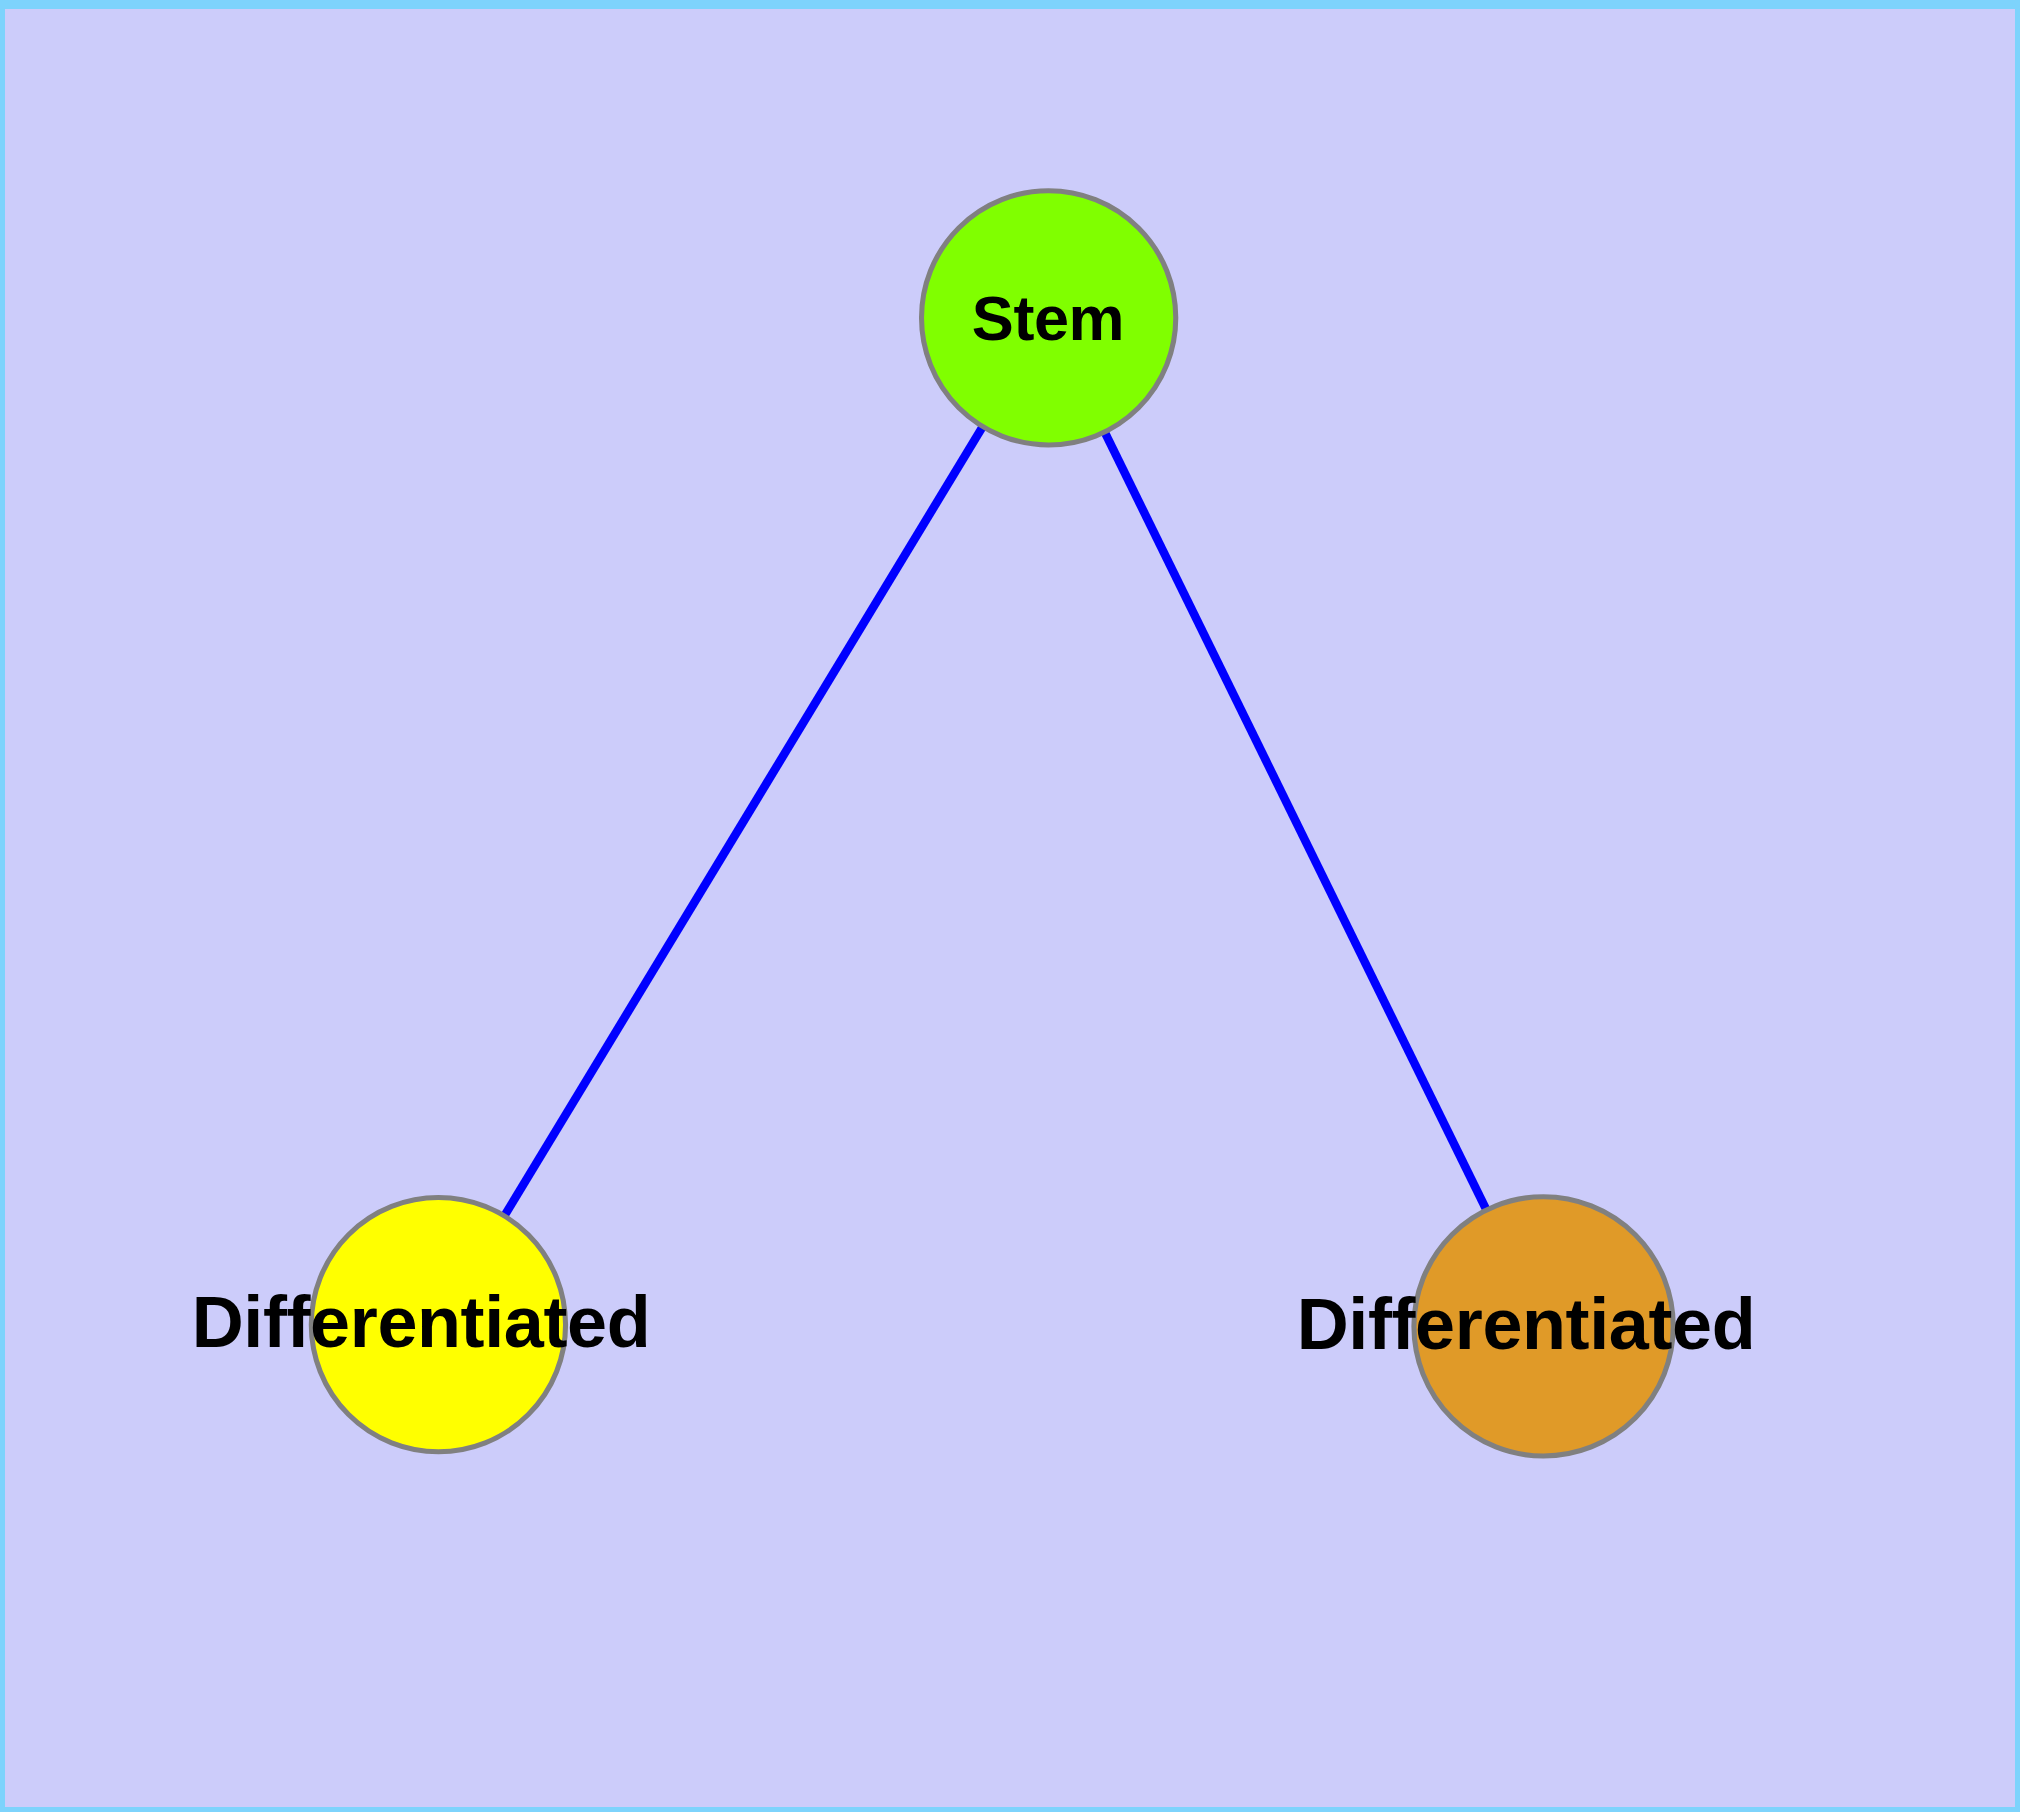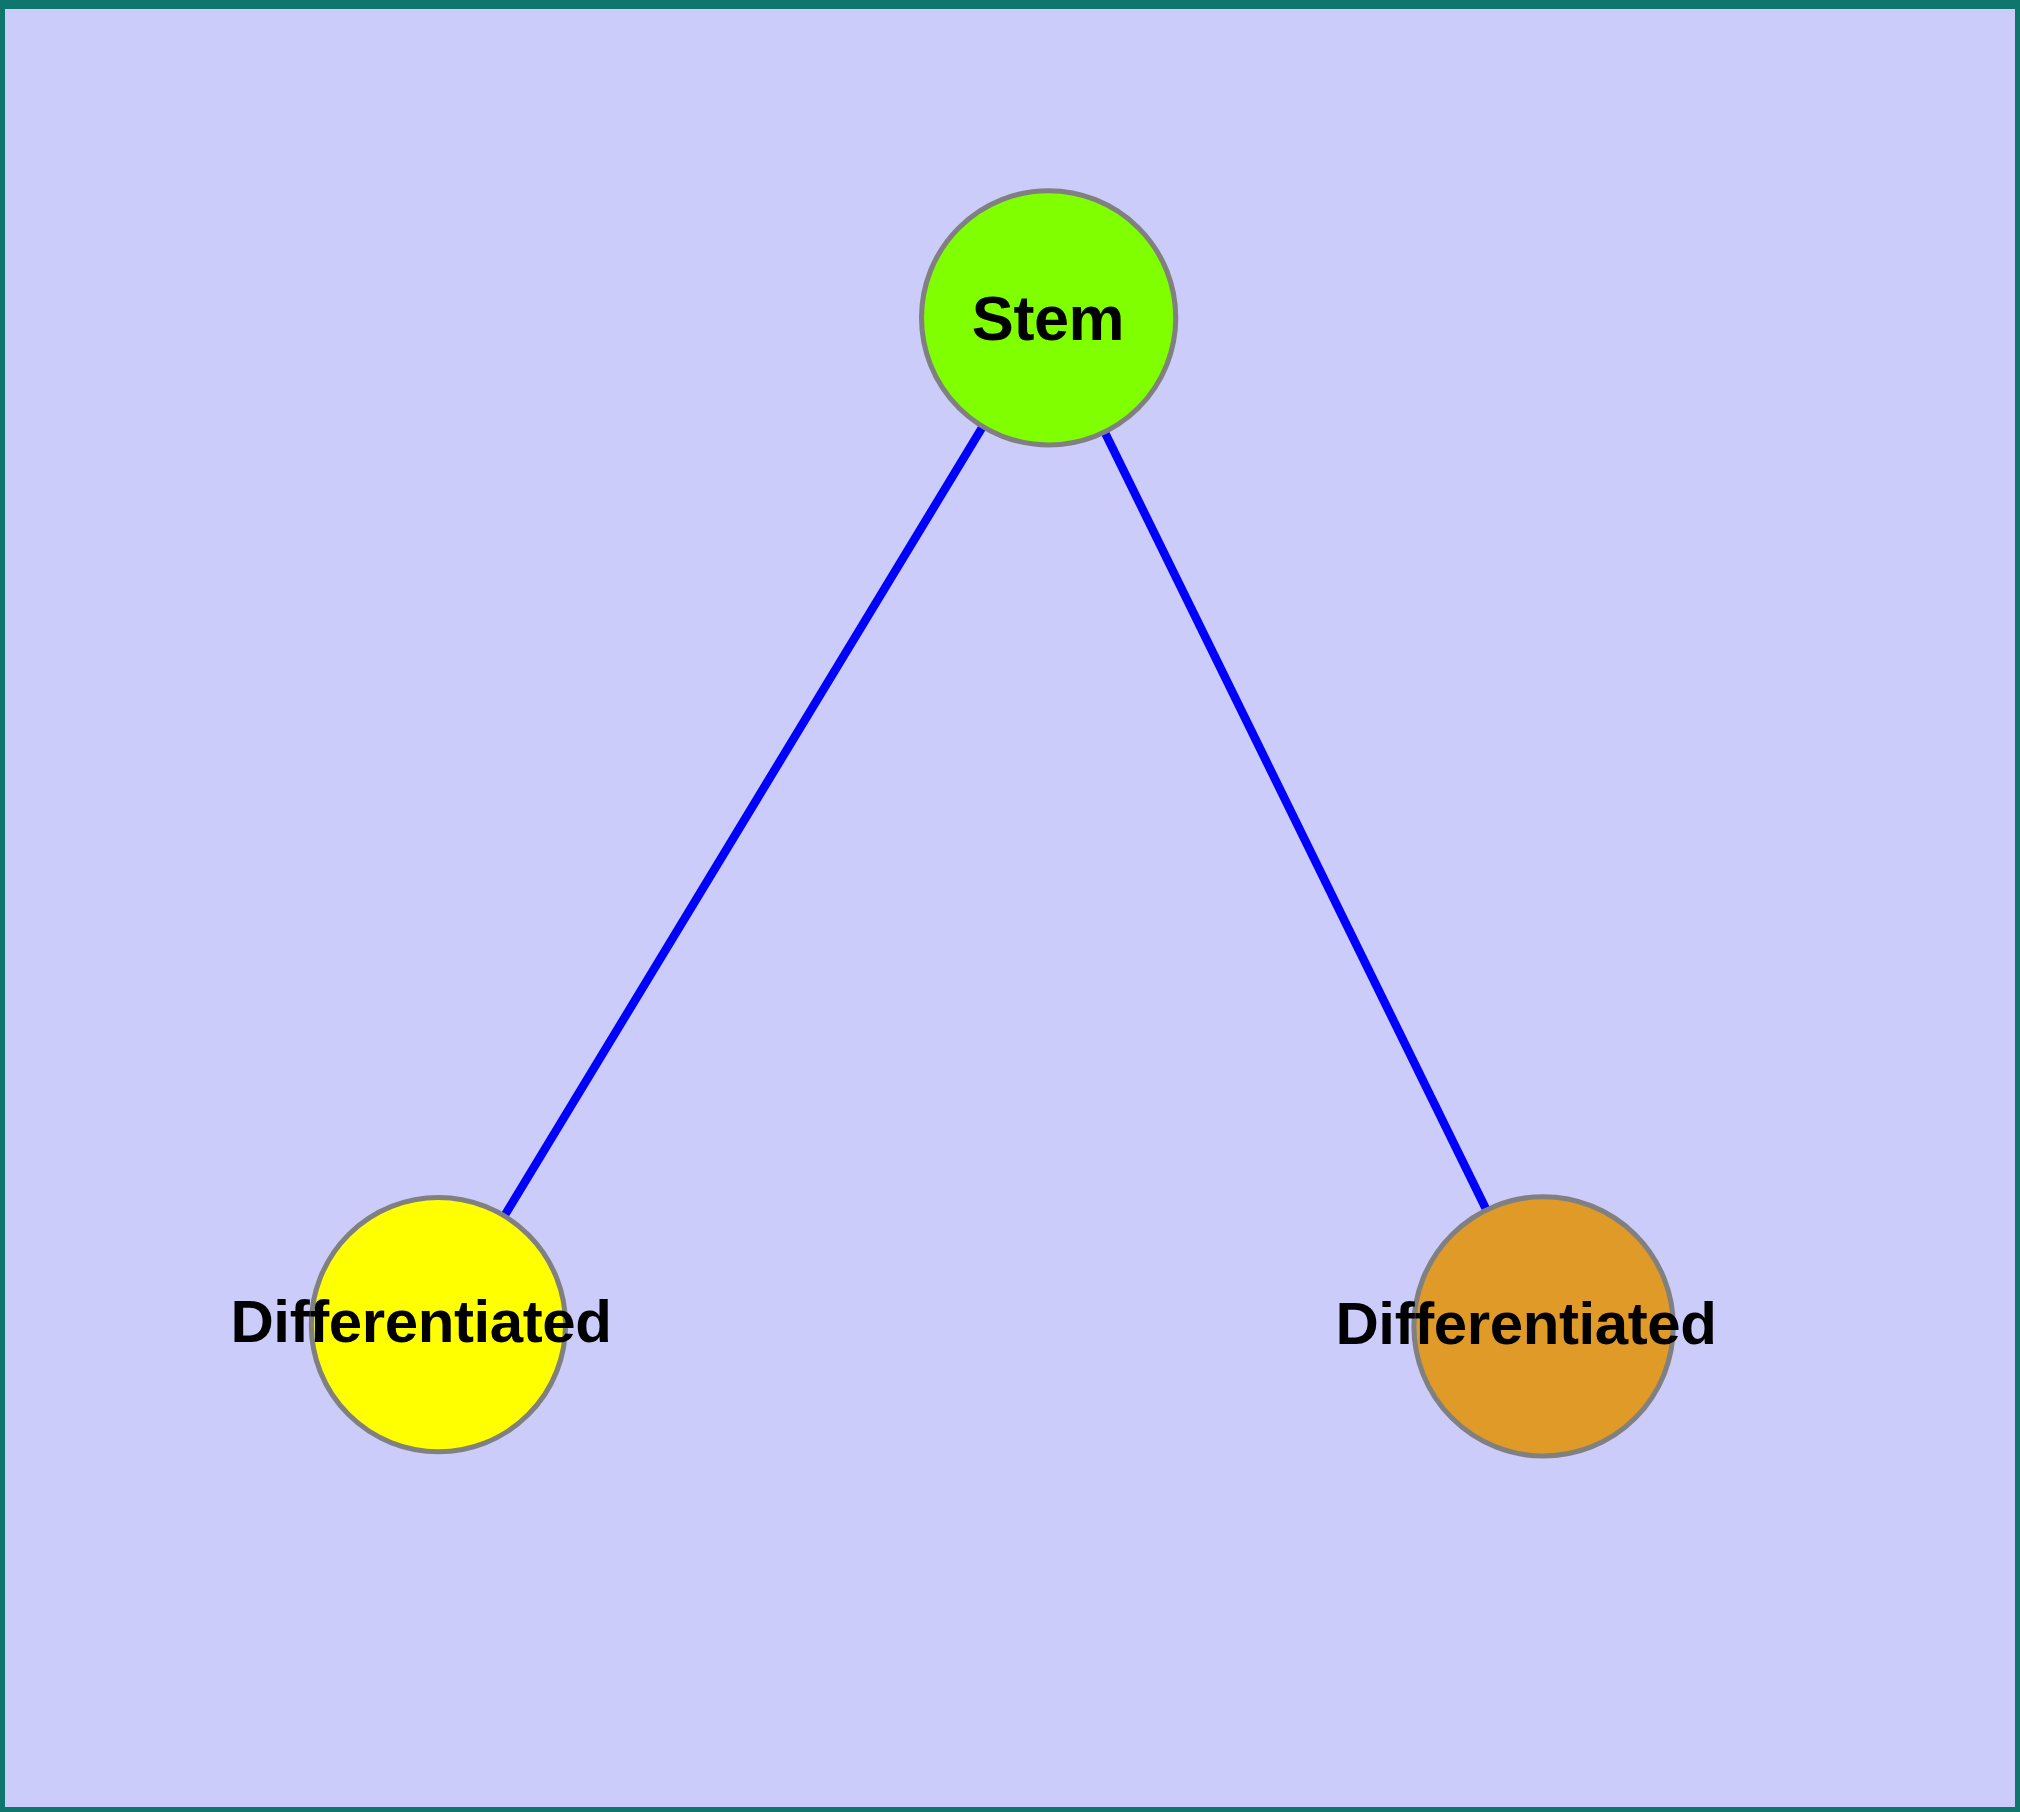--- a/index.html
+++ b/index.html
@@ -4,21 +4,21 @@
 <style>
   html, body {
     margin: 0;
     padding: 0;
     background: #ffffff;
   }
   #canvas {
     position: relative;
     width: 2021px;
     height: 1812px;
-    background: #0f766e;
+    background: #7dd3fc;
     overflow: hidden;
     font-family: "Liberation Sans", sans-serif;
   }
   .plot-area {
     position: absolute;
     left: 5.1px;
     top: 8.5px;
     width: 2010px;
     height: 1798px;
     background: #ccccfa;
@@ -36,21 +36,21 @@
     font-weight: bold;
     font-family: "Liberation Sans", sans-serif;
     text-align: center;
     white-space: pre;
     line-height: 1.06;
     letter-spacing: -0.4px;
     transform: translate(-50%, -50%);
     pointer-events: none;
   }
   .label-stem { font-size: 63px; }
-  .label-diff { font-size: 60px; }
+  .label-diff { font-size: 72px; }
 </style>
 </head>
 <body>
 
 <div id="canvas">
 
   <div class="plot-area"></div>
 
   <svg class="graph-svg" viewBox="0 0 2384 2138" xmlns="http://www.w3.org/2000/svg">
 

